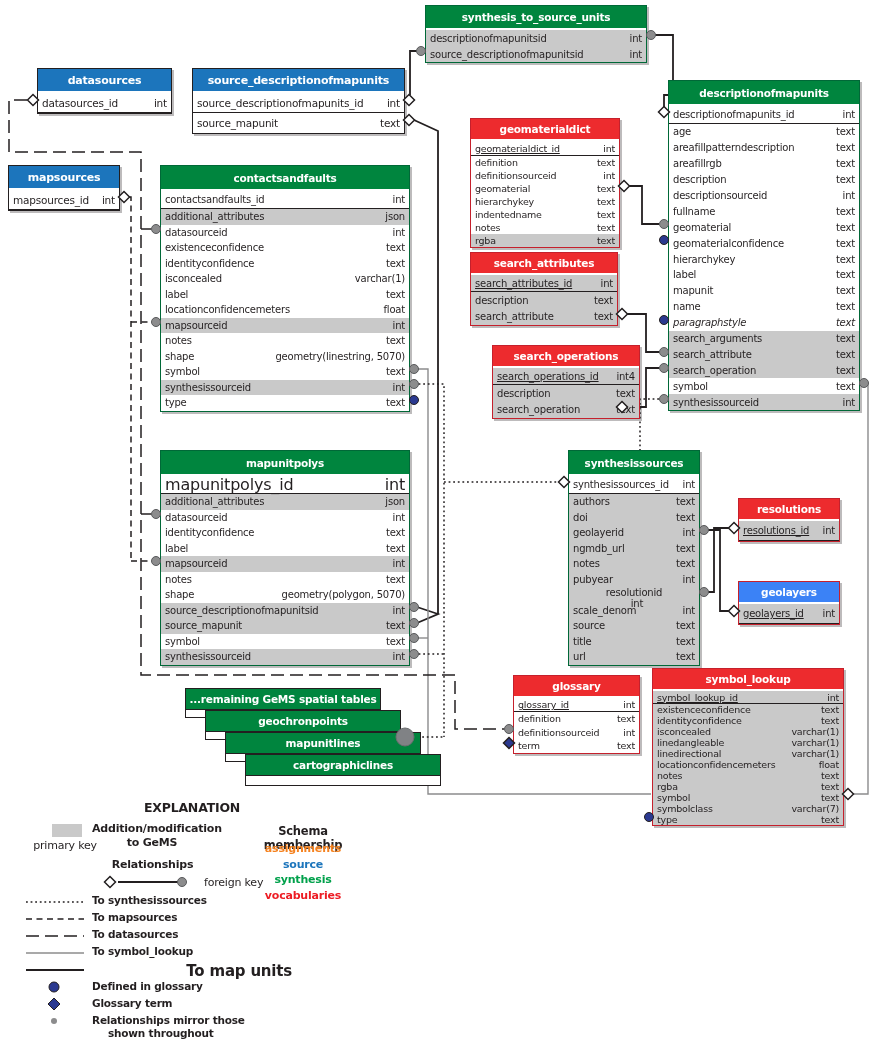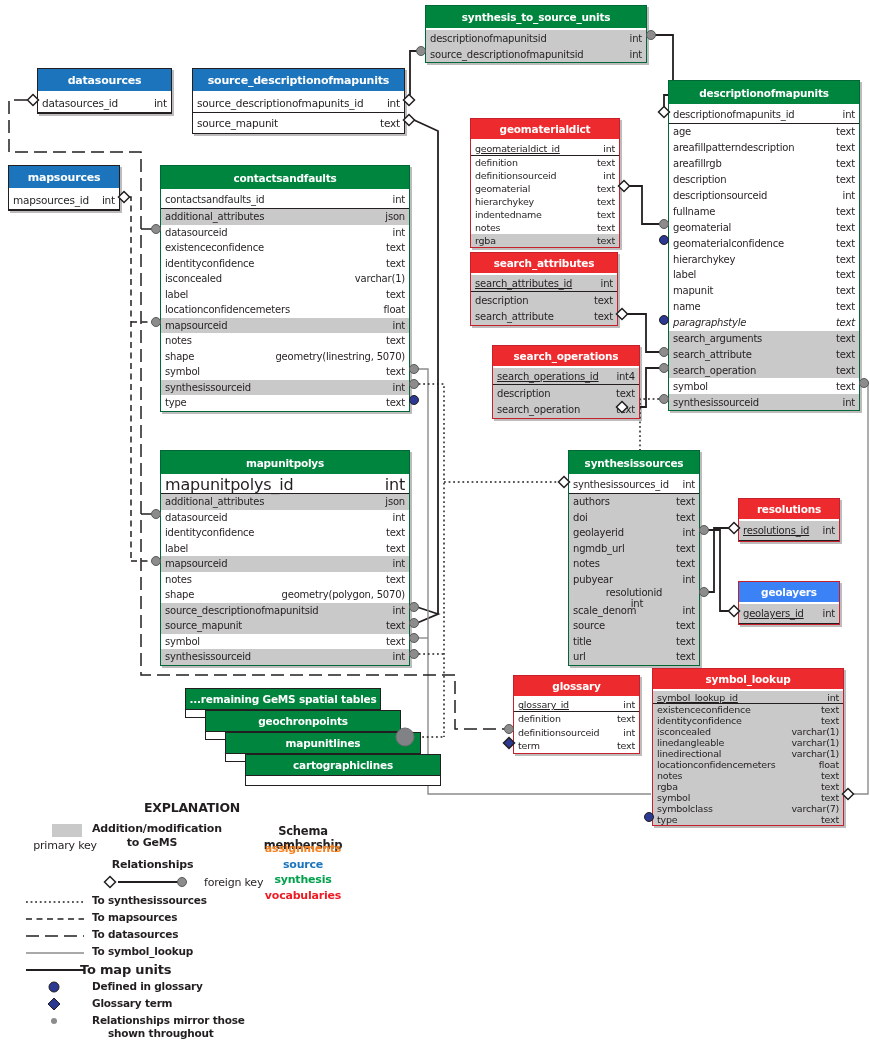--- a/index.html
+++ b/index.html
@@ -525,21 +525,21 @@
         <line x1="2" y1="6" x2="60" y2="6" class="c-longdash"></line>
       </svg>
       <div class="lg lg-bold" style="left: 92px; top: 928px; width: 200px; text-align: left; font-size: 10.5px;">To datasources</div>
       <svg width="64" height="12" style="position:absolute;left:24px;top:947px;z-index:2;">
         <line x1="2" y1="6" x2="60" y2="6" class="c-gray"></line>
       </svg>
       <div class="lg lg-bold" style="left: 92px; top: 945px; width: 200px; text-align: left; font-size: 10.5px;">To symbol_lookup</div>
       <svg width="64" height="12" style="position:absolute;left:24px;top:964px;z-index:2;">
         <line x1="2" y1="6" x2="60" y2="6" class="c-solid"></line>
       </svg>
-      <div class="lg lg-bold" style="left: 80px; top: 962px; width: 200px; text-align: left; font-size: 13px;">To map units</div>
+      <div class="lg lg-bold" style="left: 92px; top: 962px; width: 200px; text-align: right; font-size: 15px;">To map units</div>
       <svg width="24" height="16" style="position:absolute;left:42px;top:979px;z-index:2;">
         <circle cx="12" cy="8" r="5" fill="#2B3990" stroke="#231F20" stroke-width="1"></circle>
       </svg>
       <div class="lg lg-bold" style="left: 92px; top: 980px; width: 220px; text-align: left; font-size: 10.5px;">Defined in glossary</div>
       <svg width="24" height="16" style="position:absolute;left:42px;top:996px;z-index:2;">
         <path d="M12,2 L18,8 L12,14 L6,8 Z" fill="#2B3990" stroke="#231F20" stroke-width="1"></path>
       </svg>
       <div class="lg lg-bold" style="left: 92px; top: 997px; width: 220px; text-align: left; font-size: 10.5px;">Glossary term</div>
       <svg width="24" height="16" style="position:absolute;left:42px;top:1013px;z-index:2;">
         <circle cx="12" cy="8" r="3" fill="#8C8C8D"></circle>

